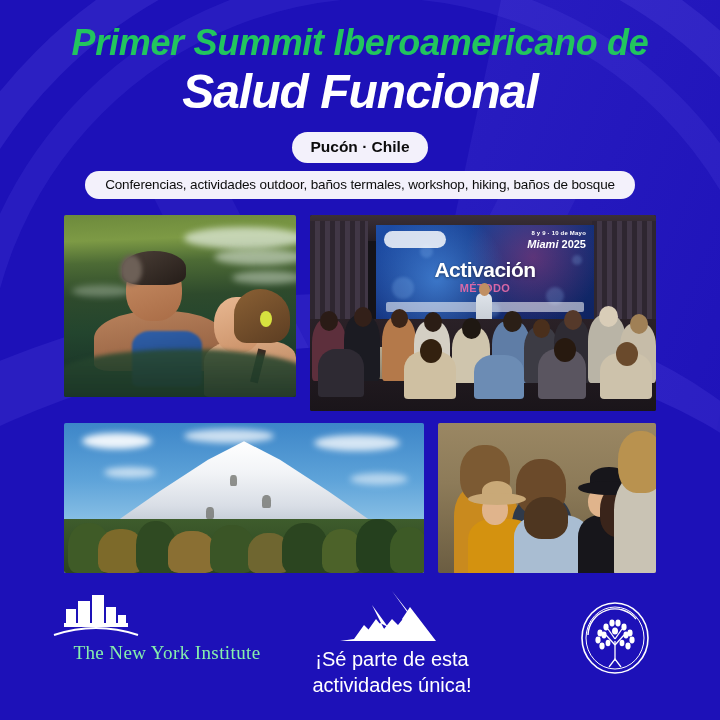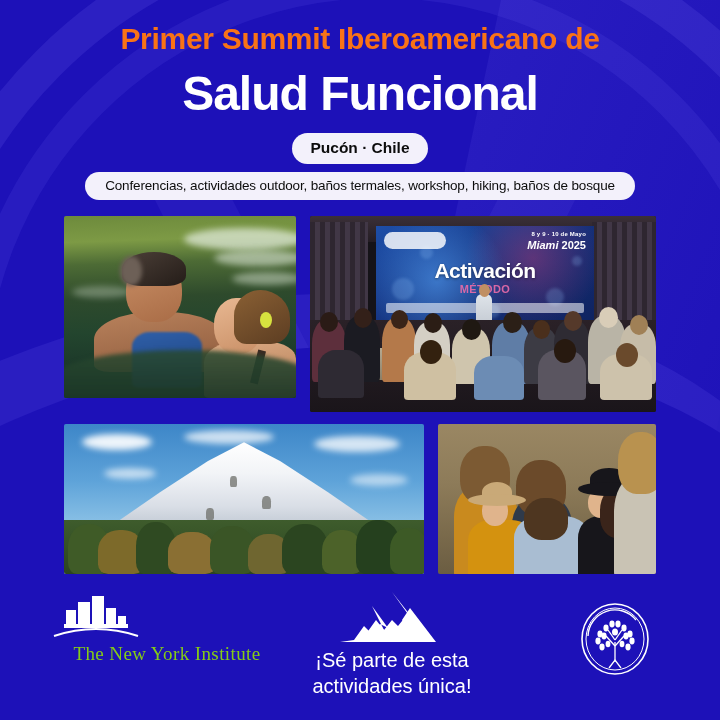--- a/index.html
+++ b/index.html
@@ -82,33 +82,35 @@
     clip-path: polygon(0 0, 18% 0, 50% 62%, 82% 0, 100% 0, 50% 100%);
   }
 
   
   .header {
     position: relative;
     text-align: center;
     padding-top: 22px;
   }
   .title-line1 {
-    font-size: 30px;
+    font-size: 36px;
     font-weight: 600;
-    color: #f97316;
+    color: #22c55e;
     letter-spacing: -0.3px;
     line-height: 1.15;
+    font-style: italic;
   }
   .title-line2 {
     font-size: 48px;
     font-weight: 800;
     color: #ffffff;
     letter-spacing: -1px;
     line-height: 1.12;
-    margin-top: 10px;
+    margin-top: 2px;
+    font-style: italic;
   }
 
   .pill-row {
     display: flex;
     justify-content: center;
     margin-top: 13px;
   }
   .pill {
     background: #f3f1fb;
     color: #0c0c0c;
@@ -399,21 +401,21 @@
   }
   .foot-col {
     position: absolute;
     text-align: center;
   }
   .foot-nyi { left: 52px; top: 6px; width: 230px; }
   .foot-mid { left: 272px; top: 2px; width: 240px; }
   .foot-tree { left: 566px; top: 14px; width: 98px; }
 
   .nyi-name {
-    color: #84cc16;
+    color: #86efac;
     font-family: "Liberation Serif", serif;
     font-size: 19px;
     letter-spacing: 0.4px;
     margin-top: 5px;
   }
   .mid-text {
     color: #ffffff;
     font-size: 20px;
     font-weight: 500;
     line-height: 1.28;

